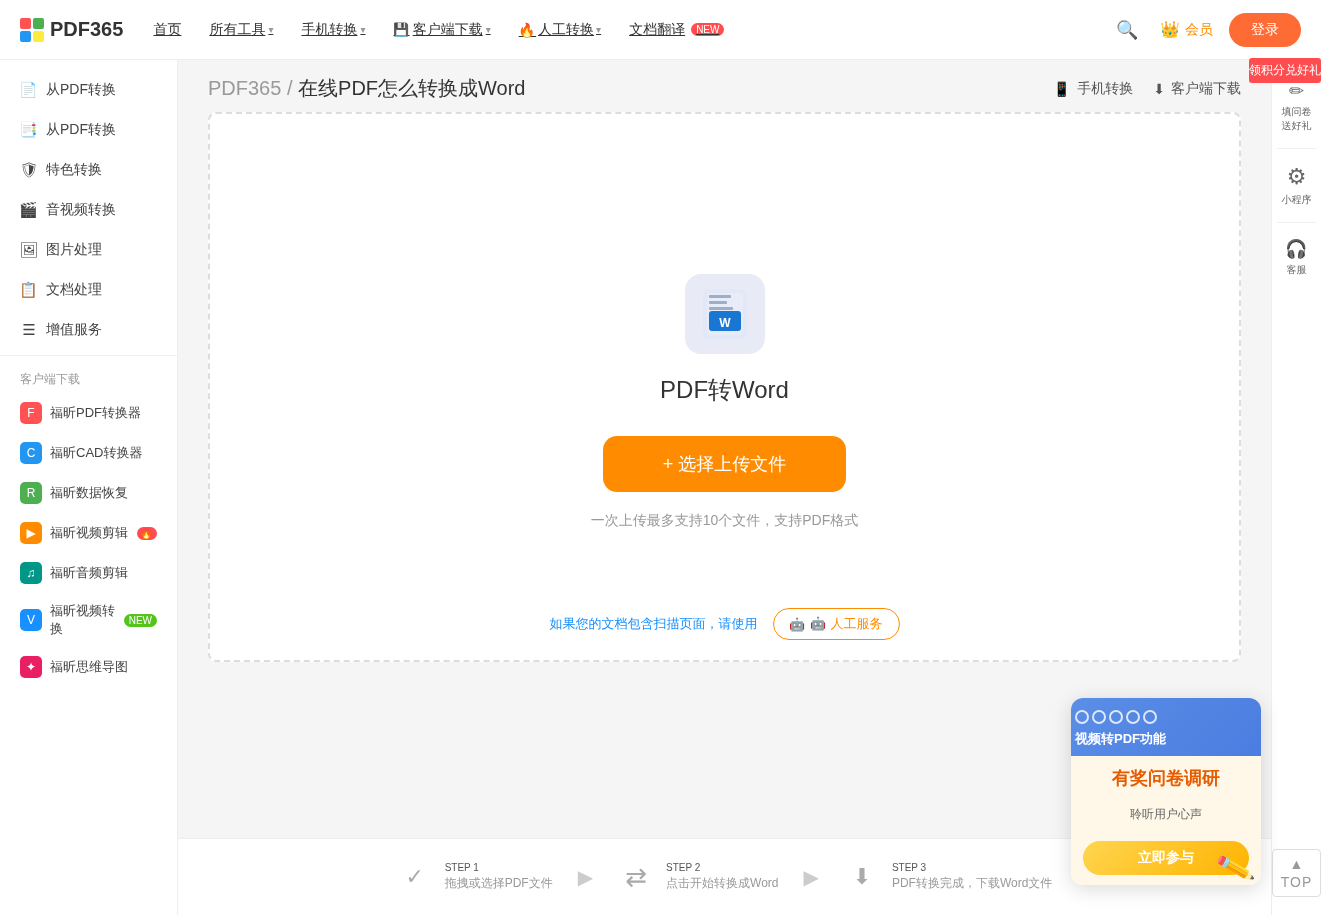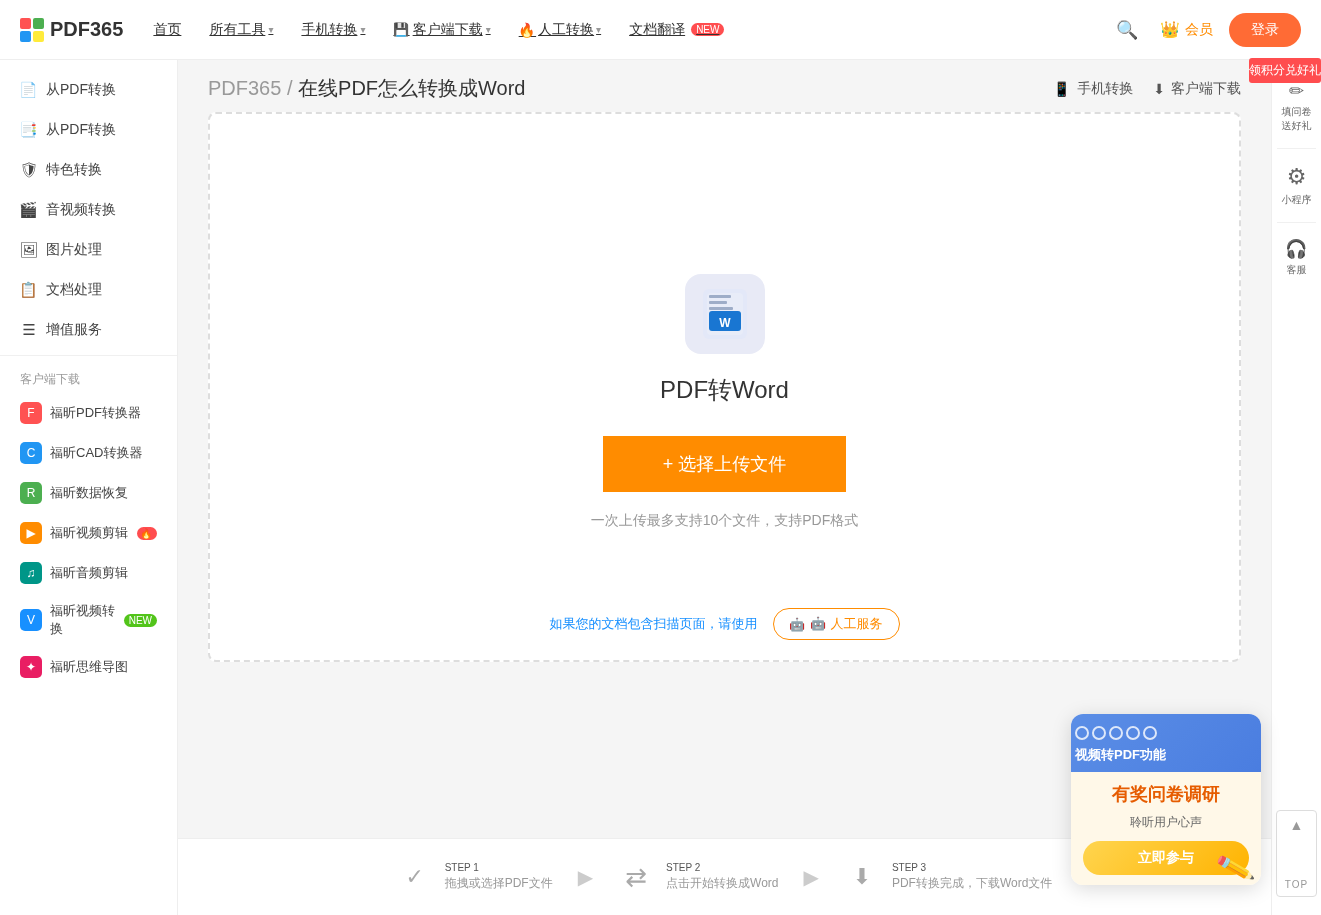--- a/index.html
+++ b/index.html
@@ -46,21 +46,21 @@
     .app-teal { background: #009688; }
     .app-pink { background: #e91e63; }
     .app-badge { background: #ff4d4f; color: #fff; font-size: 10px; border-radius: 8px; padding: 1px 4px; margin-left: auto; }
     .app-badge-new { background: #52c41a; color: #fff; font-size: 10px; border-radius: 8px; padding: 1px 5px; margin-left: auto; }
 
     
     .upload-area { background: #fff; border: 2px dashed #ddd; border-radius: 8px; padding: 60px 30px 30px; text-align: center; min-height: 550px; display: flex; flex-direction: column; align-items: center; justify-content: center; position: relative; }
     .file-icon-wrapper { width: 80px; height: 80px; background: #e8eaf6; border-radius: 16px; display: flex; align-items: center; justify-content: center; margin-bottom: 20px; }
     .file-icon-inner { display: flex; flex-direction: column; align-items: center; justify-content: center; }
     .upload-title { font-size: 24px; color: #333; margin-bottom: 30px; font-weight: 400; }
-    .upload-btn { background: #ff8c00; color: #fff; border: none; border-radius: 0; padding: 16px 60px; font-size: 18px; cursor: pointer; margin-bottom: 20px; display: inline-block; }
+    .upload-btn { background: #ff8c00; color: #fff; border: none; border-radius: 14px; padding: 16px 60px; font-size: 18px; cursor: pointer; margin-bottom: 20px; display: inline-block; }
     .upload-hint { font-size: 14px; color: #999; }
     .ai-service-bar { position: absolute; bottom: 20px; width: calc(100% - 60px); display: flex; justify-content: center; align-items: center; gap: 15px; }
     .ai-text { font-size: 13px; color: #1890ff; cursor: pointer; }
     .ai-btn { border: 1px solid #ff8c00; color: #ff8c00; background: #fff; border-radius: 20px; padding: 6px 16px; font-size: 13px; cursor: pointer; display: flex; align-items: center; gap: 5px; }
 
     
     .steps-bar { background: #fff; border-top: 1px solid #eee; padding: 20px 30px; display: flex; align-items: center; justify-content: center; gap: 0; }
     .step { display: flex; align-items: center; gap: 12px; }
     .step-icon { width: 36px; height: 36px; display: flex; align-items: center; justify-content: center; color: #bbb; font-size: 22px; }
     .step-content { }
@@ -69,32 +69,32 @@
     .step-arrow { color: #ccc; font-size: 20px; margin: 0 25px; }
 
     
     .right-panel { width: 50px; background: #fff; border-left: 1px solid #eee; display: flex; flex-direction: column; align-items: center; padding: 10px 0; gap: 5px; }
     .right-panel-item { display: flex; flex-direction: column; align-items: center; gap: 3px; padding: 10px 5px; cursor: pointer; width: 100%; text-align: center; }
     .right-panel-icon { font-size: 18px; color: #666; }
     .right-panel-label { font-size: 10px; color: #666; white-space: nowrap; }
     .right-panel-divider { height: 1px; background: #f0f0f0; width: 80%; }
     .top-btn { display: flex; flex-direction: column; align-items: center; gap: 2px; cursor: pointer; padding: 8px 5px; }
     .top-btn-icon { font-size: 16px; color: #999; }
-    .top-btn-label { font-size: 10px; color: #999; letter-spacing: 1px; margin-top: 44px; }
+    .top-btn-label { font-size: 14px; color: #999; letter-spacing: 1px; }
 
     
     .popup-banner { position: fixed; bottom: 30px; right: 60px; width: 190px; background: #fff; border-radius: 12px; box-shadow: 0 4px 20px rgba(0,0,0,0.15); overflow: hidden; z-index: 200; }
     .popup-banner-top { background: linear-gradient(135deg, #5b8ee6, #4a7de0); padding: 12px 4px 8px; position: relative; }
     .popup-chains { display: flex; gap: 3px; margin-bottom: 6px; }
     .chain-ring { width: 14px; height: 14px; border: 2px solid rgba(255,255,255,0.8); border-radius: 50%; }
     .popup-title { font-size: 13px; color: #fff; font-weight: bold; }
     .popup-banner-body { padding: 10px 12px; background: #fff8e8; }
-    .popup-main-text { font-size: 18px; font-weight: bold; color: #e65c00; text-align: center; margin-bottom: 8px; }
+    .popup-main-text { font-size: 18px; font-weight: bold; color: #e65c00; text-align: center; margin-bottom: 16px; }
     .popup-sub-text { font-size: 12px; color: #666; text-align: center; margin-bottom: 10px; }
-    .popup-cta { background: linear-gradient(135deg, #ffd54f, #ffb300); color: #fff; border: none; border-radius: 20px; padding: 8px 0; width: 100%; font-size: 14px; font-weight: bold; cursor: pointer; }
+    .popup-cta { background: linear-gradient(135deg, #ffd54f, #ffb300); color: #fff; border: none; border-radius: 20px; padding: 8px 0; width: 100%; font-size: 14px; font-weight: bold; cursor: pointer; margin-top: 8px; }
     .pencil-decor { position: absolute; right: 8px; bottom: 0; font-size: 28px; transform: rotate(-15deg); }
     .page-title { font-size: 20px; color: #333; font-weight: 500; }
     .header-action { display: flex; align-items: center; gap: 6px; font-size: 14px; color: #555; cursor: pointer; }
   </style>
 </head>
 <body>
 
 <div class="header">
   <div class="logo">
     <div class="logo-squares">

